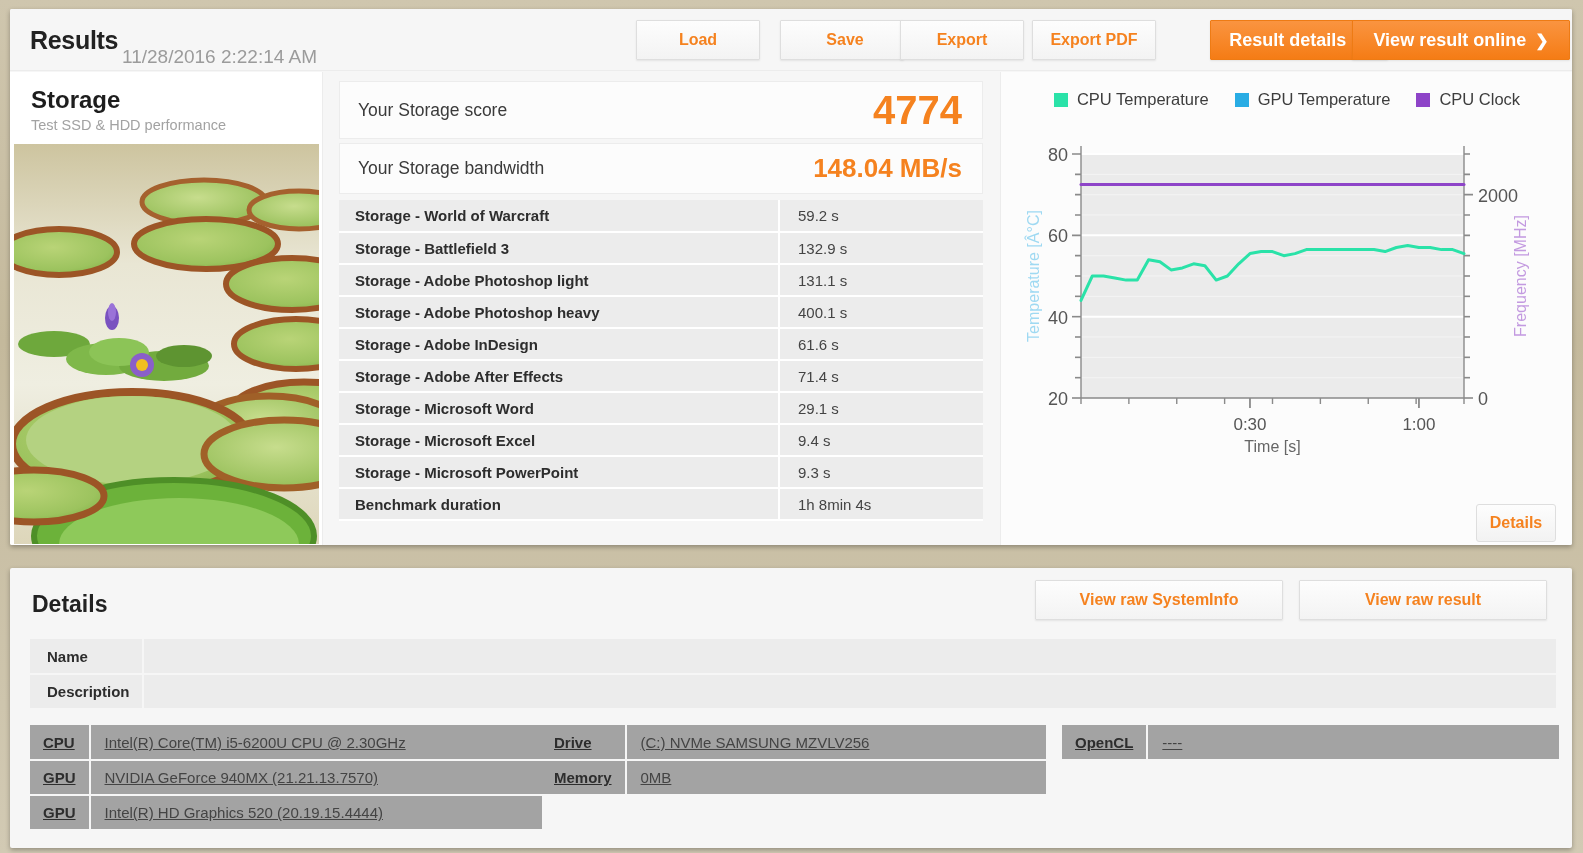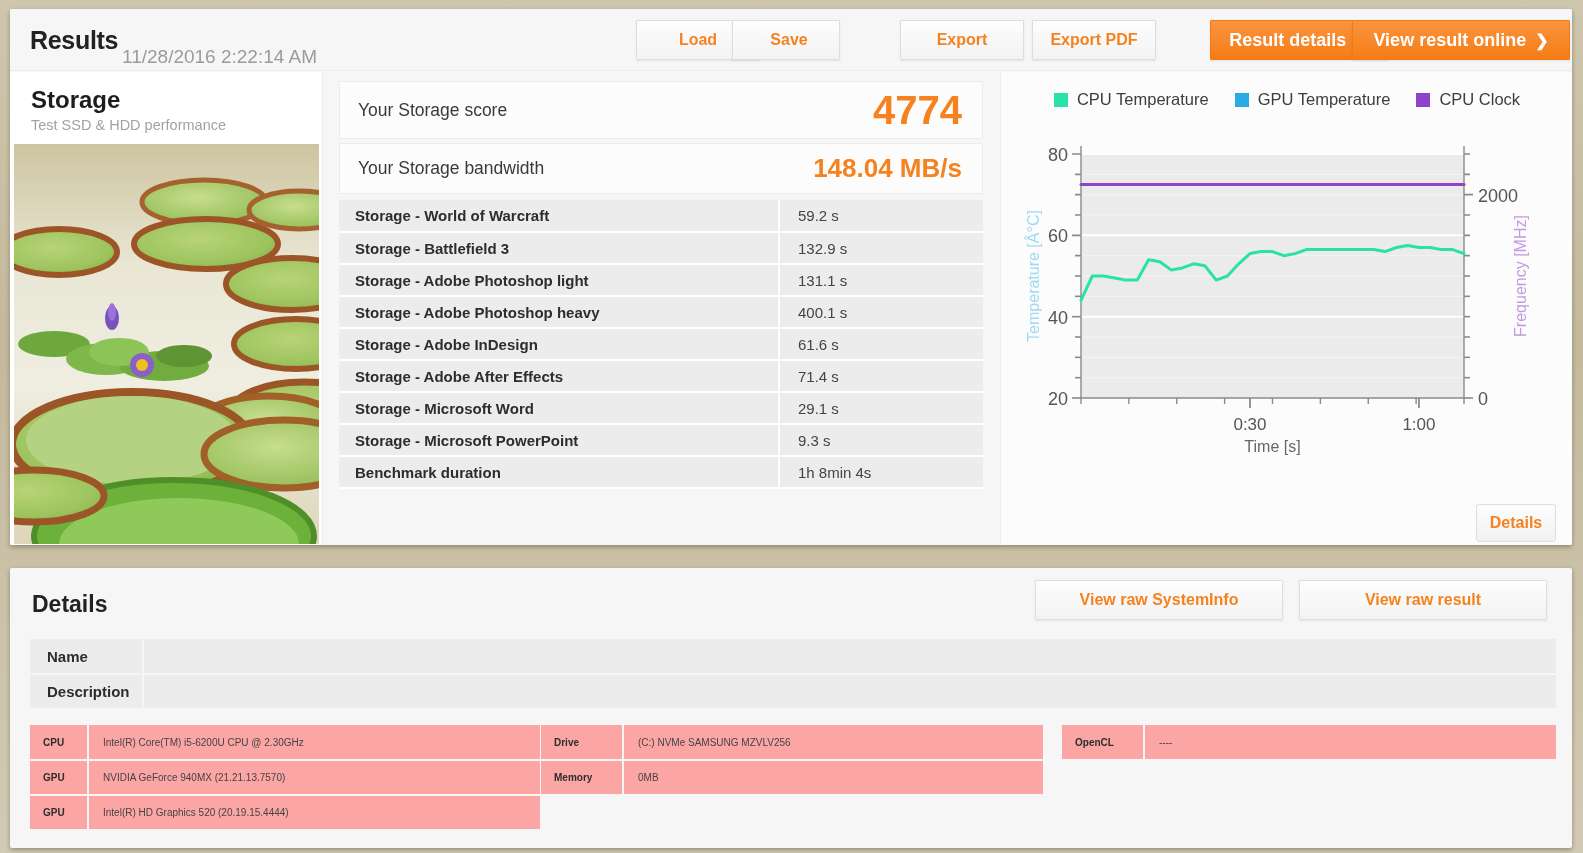--- a/index.html
+++ b/index.html
@@ -47,21 +47,21 @@
     display: flex; align-items: center; justify-content: center;
     cursor: pointer;
     box-shadow: 0 1px 2px rgba(0,0,0,.08);
   }
   .btn-orange {
     background: linear-gradient(180deg,#fa9440 0%,#f57c15 100%);
     border: 1px solid #ee7b14;
     color: #fff; font-size: 18px;
   }
   #btn-load   { left: 626px; width: 124px; }
-  #btn-save   { left: 722px; width: 108px; padding-left: 6px; }
+  #btn-save   { left: 770px; width: 124px; padding-left: 6px; }
   #btn-export { left: 890px; width: 124px; }
   #btn-exportpdf { left: 1022px; width: 124px; }
   #btn-resultdetails { left: 1156px; width: 178px; margin-left: 44px; }
   #btn-viewonline { left: 1342px; width: 218px; }
   .chev { margin-left: 9px; font-size: 16px; font-weight: bold; }
 
   
   #left-col {
     position: absolute; left: 0; top: 63px;
     width: 313px; height: 600px;
@@ -148,21 +148,21 @@
 
   #nd-table { position: absolute; left: 20px; top: 71px; width: 1526px; border-collapse: collapse; }
   #nd-table tr { height: 35px; }
   #nd-table td { background: #ececec; border-bottom: 2px solid #f6f6f6; font-size: 15px; }
   #nd-table td.k { width: 113px; padding-left: 17px; font-weight: bold; color: #2d2d2d; }
   #nd-table td.v { border-left: 2px solid #f6f6f6; padding-left: 14px; color: #444; }
 
   .sysgrid { position: absolute; top: 157px; }
   .sysgrid table { border-collapse: collapse; }
   .sysgrid tr { height: 35px; }
-  .sysgrid td { background: #fca5a5; border-bottom: 2px solid #f6f6f6; font-size: 10px; }
+  .sysgrid td { background: #a3a3a3; border-bottom: 2px solid #f6f6f6; font-size: 15px; text-decoration: underline; }
   .sysgrid td.k { padding: 0 13px; font-weight: bold; color: #2d2d2d; text-align: left; white-space: nowrap; }
   .sysgrid td.v { border-left: 2px solid #f6f6f6; padding-left: 14px; color: #444; }
   #sys-left  { left: 20px; }
   #sys-left td.k { width: 58px; }
   #sys-left td.v { width: 452px; }
   #sys-mid   { left: 531px; }
   #sys-mid td.k { width: 82px; }
   #sys-mid td.v { width: 420px; }
   #sys-right { left: 1052px; }
   #sys-right td.k { width: 82px; }
@@ -290,20 +290,24 @@
               <td class="k">Storage - Adobe InDesign</td>
               <td class="v">61.6 s</td>
             </tr>
             <tr>
               <td class="k">Storage - Adobe After Effects</td>
               <td class="v">71.4 s</td>
             </tr>
             <tr>
               <td class="k">Storage - Microsoft Word</td>
               <td class="v">29.1 s</td>
+            </tr>
+            <tr>
+              <td class="k">Storage - Microsoft Excel</td>
+              <td class="v">9.4 s</td>
             </tr>
             <tr>
               <td class="k">Storage - Microsoft PowerPoint</td>
               <td class="v">9.3 s</td>
             </tr>
             <tr>
               <td class="k">Benchmark duration</td>
               <td class="v">1h 8min 4s</td>
             </tr>
           </tbody>

